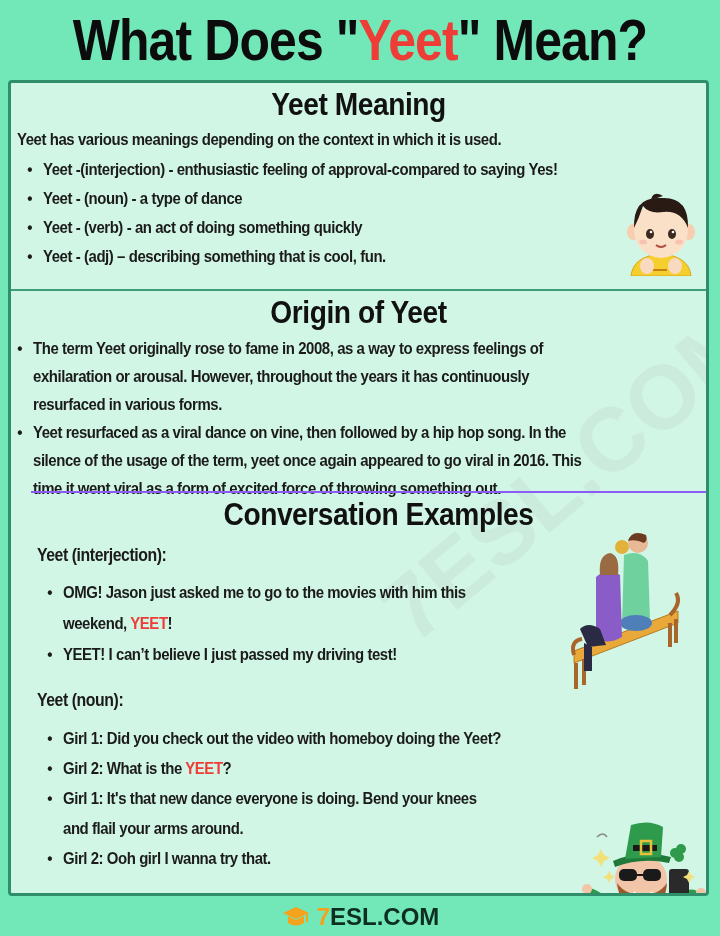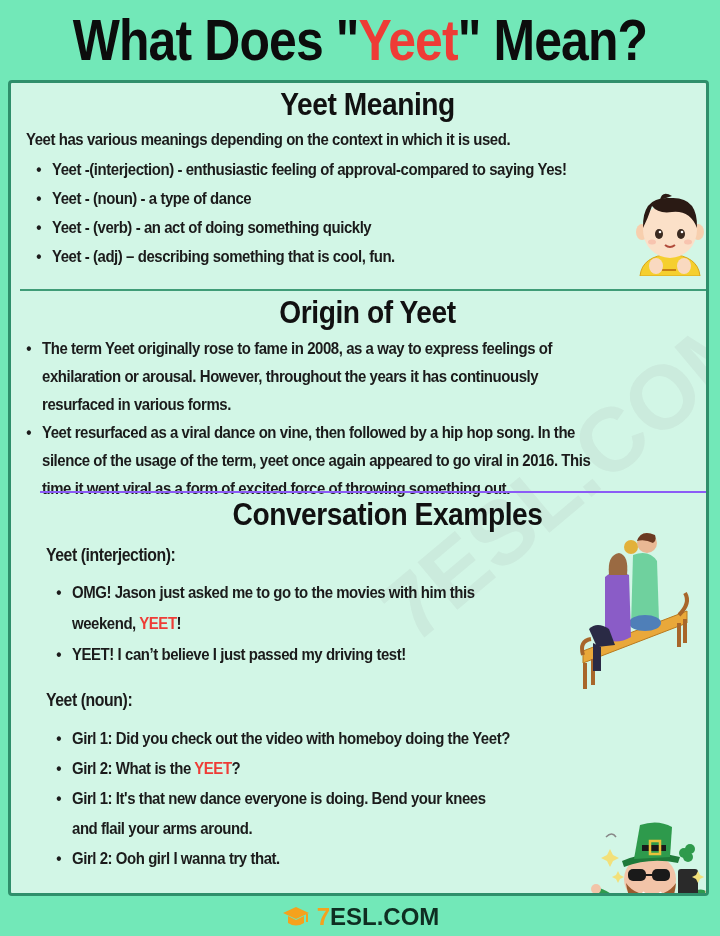--- a/index.html
+++ b/index.html
@@ -19,21 +19,21 @@
     transform: scaleX(0.86);
   }
   .title .red { color: #ee3c36; }
   .panel {
     position: absolute; left: 8px; top: 80px; width: 701px; height: 816px;
     background: #d2f6e6;
     border: 3px solid #2f8f6b;
     border-radius: 4px;
     overflow: hidden;
   }
-  .section { position: absolute; left: 9px; width: 100%; padding-left: 20px; }
+  .section { position: absolute; left: 0; width: 100%; padding-left: 20px; }
   .section.s1 { top: 0; height: 193px; }
   .section.s2 { top: 194px; height: 214px; border-top: 2px solid #3f9c77; margin-top: 12px; }
   .section.s3 { top: 408px; height: 410px; border-top: 2px solid #8b5cf6; margin-left: 20px; }
   .sec-title {
     text-align: center;
     font-weight: 700; font-size: 32px; letter-spacing: -0.5px;
     color: #111;
     transform: scaleX(0.88);
   }
   .line { position: absolute; white-space: nowrap; font-weight: 700; font-size: 17px; letter-spacing: -0.5px; color: #1b1b1b; transform: scaleX(0.88); transform-origin: left top; }

